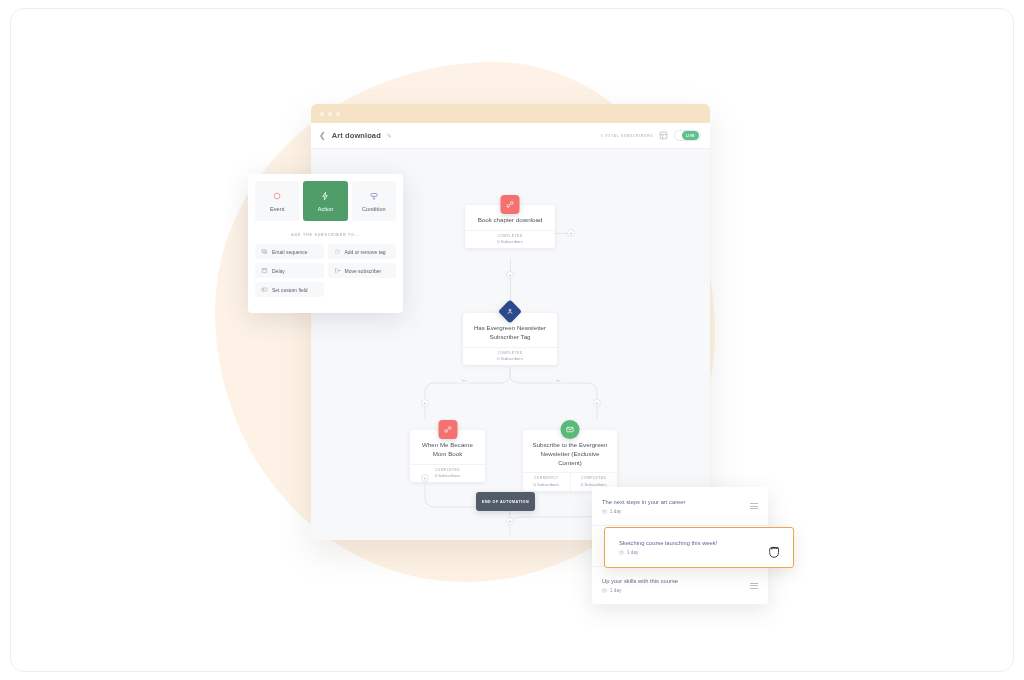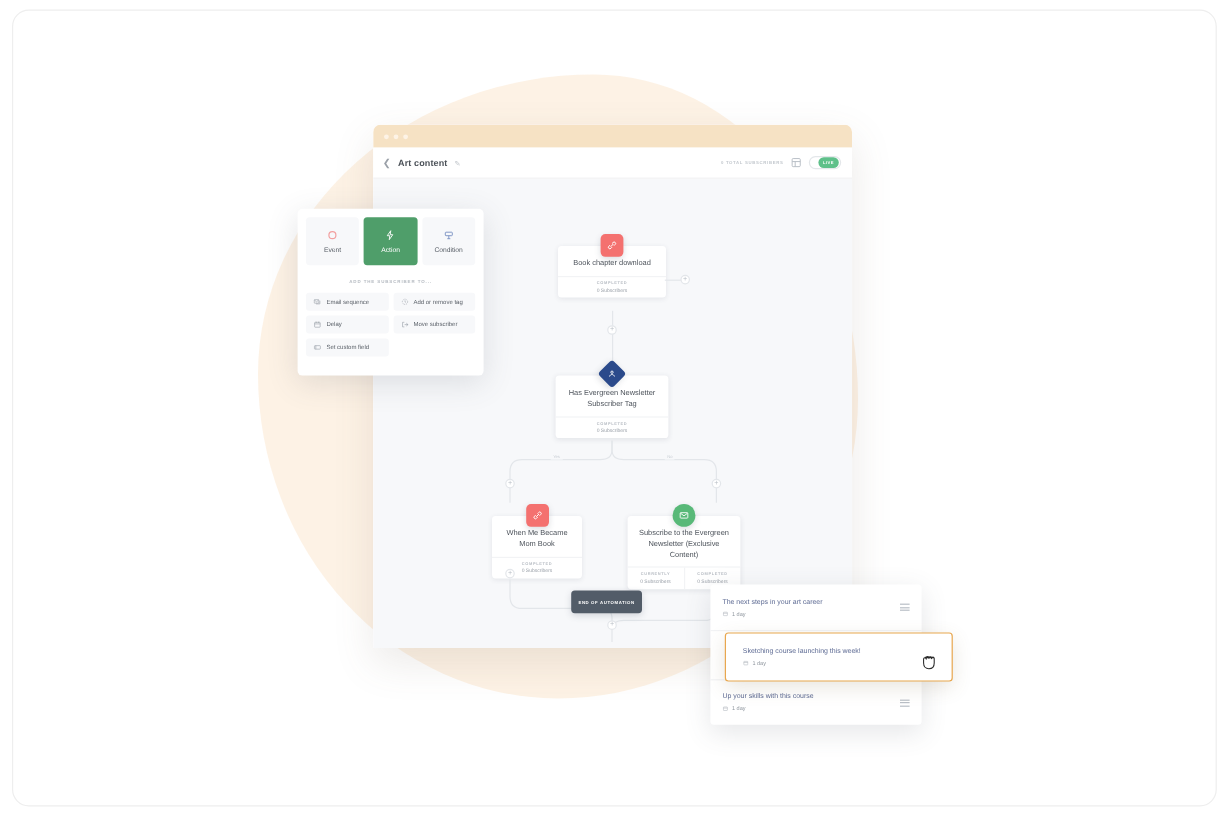--- a/index.html
+++ b/index.html
@@ -319,21 +319,21 @@
   <div class="app-window">
 
     <div class="titlebar">
       <span class="tdot"></span>
       <span class="tdot"></span>
       <span class="tdot"></span>
     </div>
 
     <div class="toolbar">
       <span class="tb-back">❮</span>
-      <span class="tb-title">Art content</span>
+      <span class="tb-title">Art download</span>
       <span class="tb-pencil">✎</span>
       <span class="tb-spacer"></span>
       <span class="tb-count">0 TOTAL SUBSCRIBERS</span>
       <span class="tb-icon">
         <svg viewBox="0 0 16 16" fill="none" stroke="currentColor" stroke-width="1.4">
           <rect x="2" y="2" width="12" height="12" rx="1.5"></rect>
           <path d="M2 6.5h12M6.5 6.5V14"></path>
         </svg>
       </span>
       <span class="tb-toggle">

